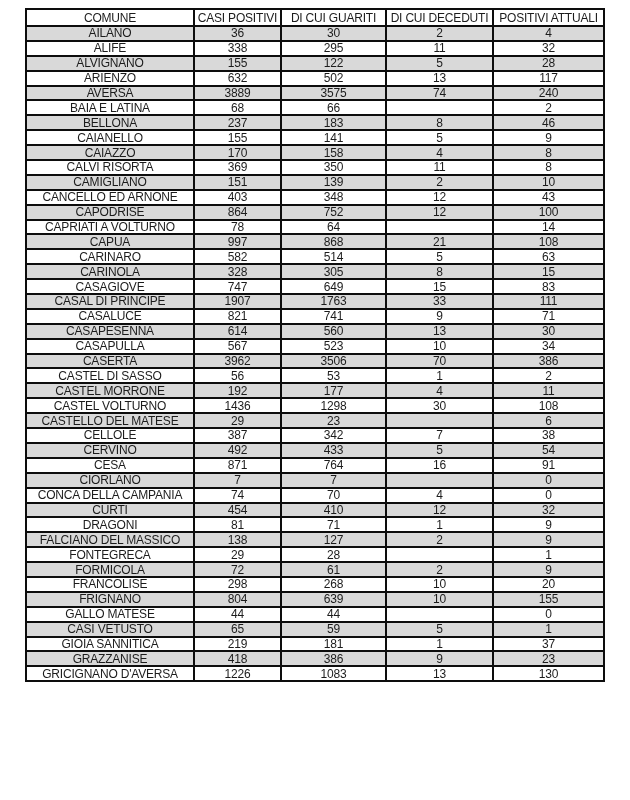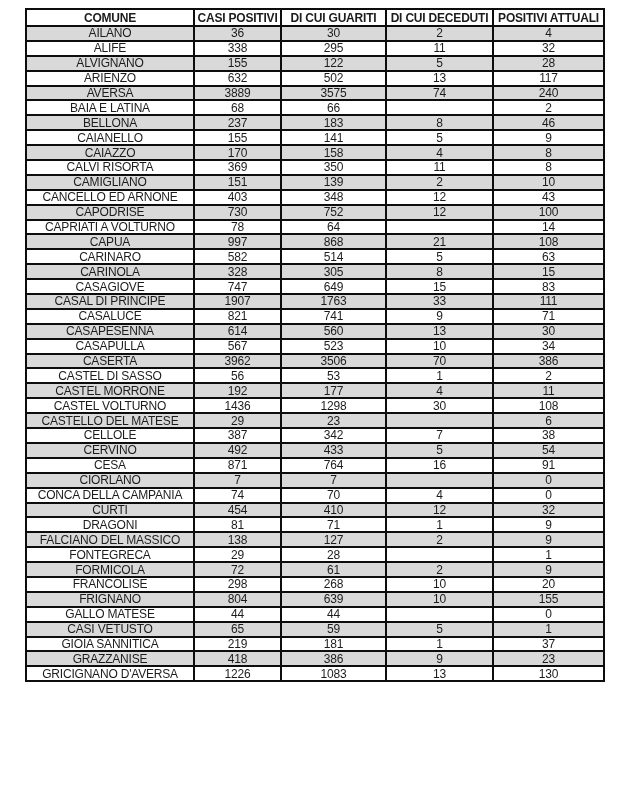--- a/index.html
+++ b/index.html
@@ -39,21 +39,21 @@
     vertical-align: middle;
     color: #1c1c1c;
     font-size: 12px;
     letter-spacing: -0.2px;
     line-height: 1;
     white-space: nowrap;
     overflow: hidden;
   }
   table.data-table thead th {
     height: 15px;
-    font-weight: bold;
+    font-weight: normal;
     background: #ffffff;
     font-size: 12px;
     margin-left: 31px;
   }
   table.data-table tbody td {
     height: 12.9px;
     font-weight: normal;
   }
   table.data-table tbody tr:nth-child(odd) td {
     background: #d9d9d9;
@@ -163,21 +163,21 @@
         </tr>
         <tr>
           <td>CANCELLO ED ARNONE</td>
           <td>403</td>
           <td>348</td>
           <td>12</td>
           <td>43</td>
         </tr>
         <tr>
           <td>CAPODRISE</td>
-          <td>730</td>
+          <td>864</td>
           <td>752</td>
           <td>12</td>
           <td>100</td>
         </tr>
         <tr>
           <td>CAPRIATI A VOLTURNO</td>
           <td>78</td>
           <td>64</td>
           <td></td>
           <td>14</td>

